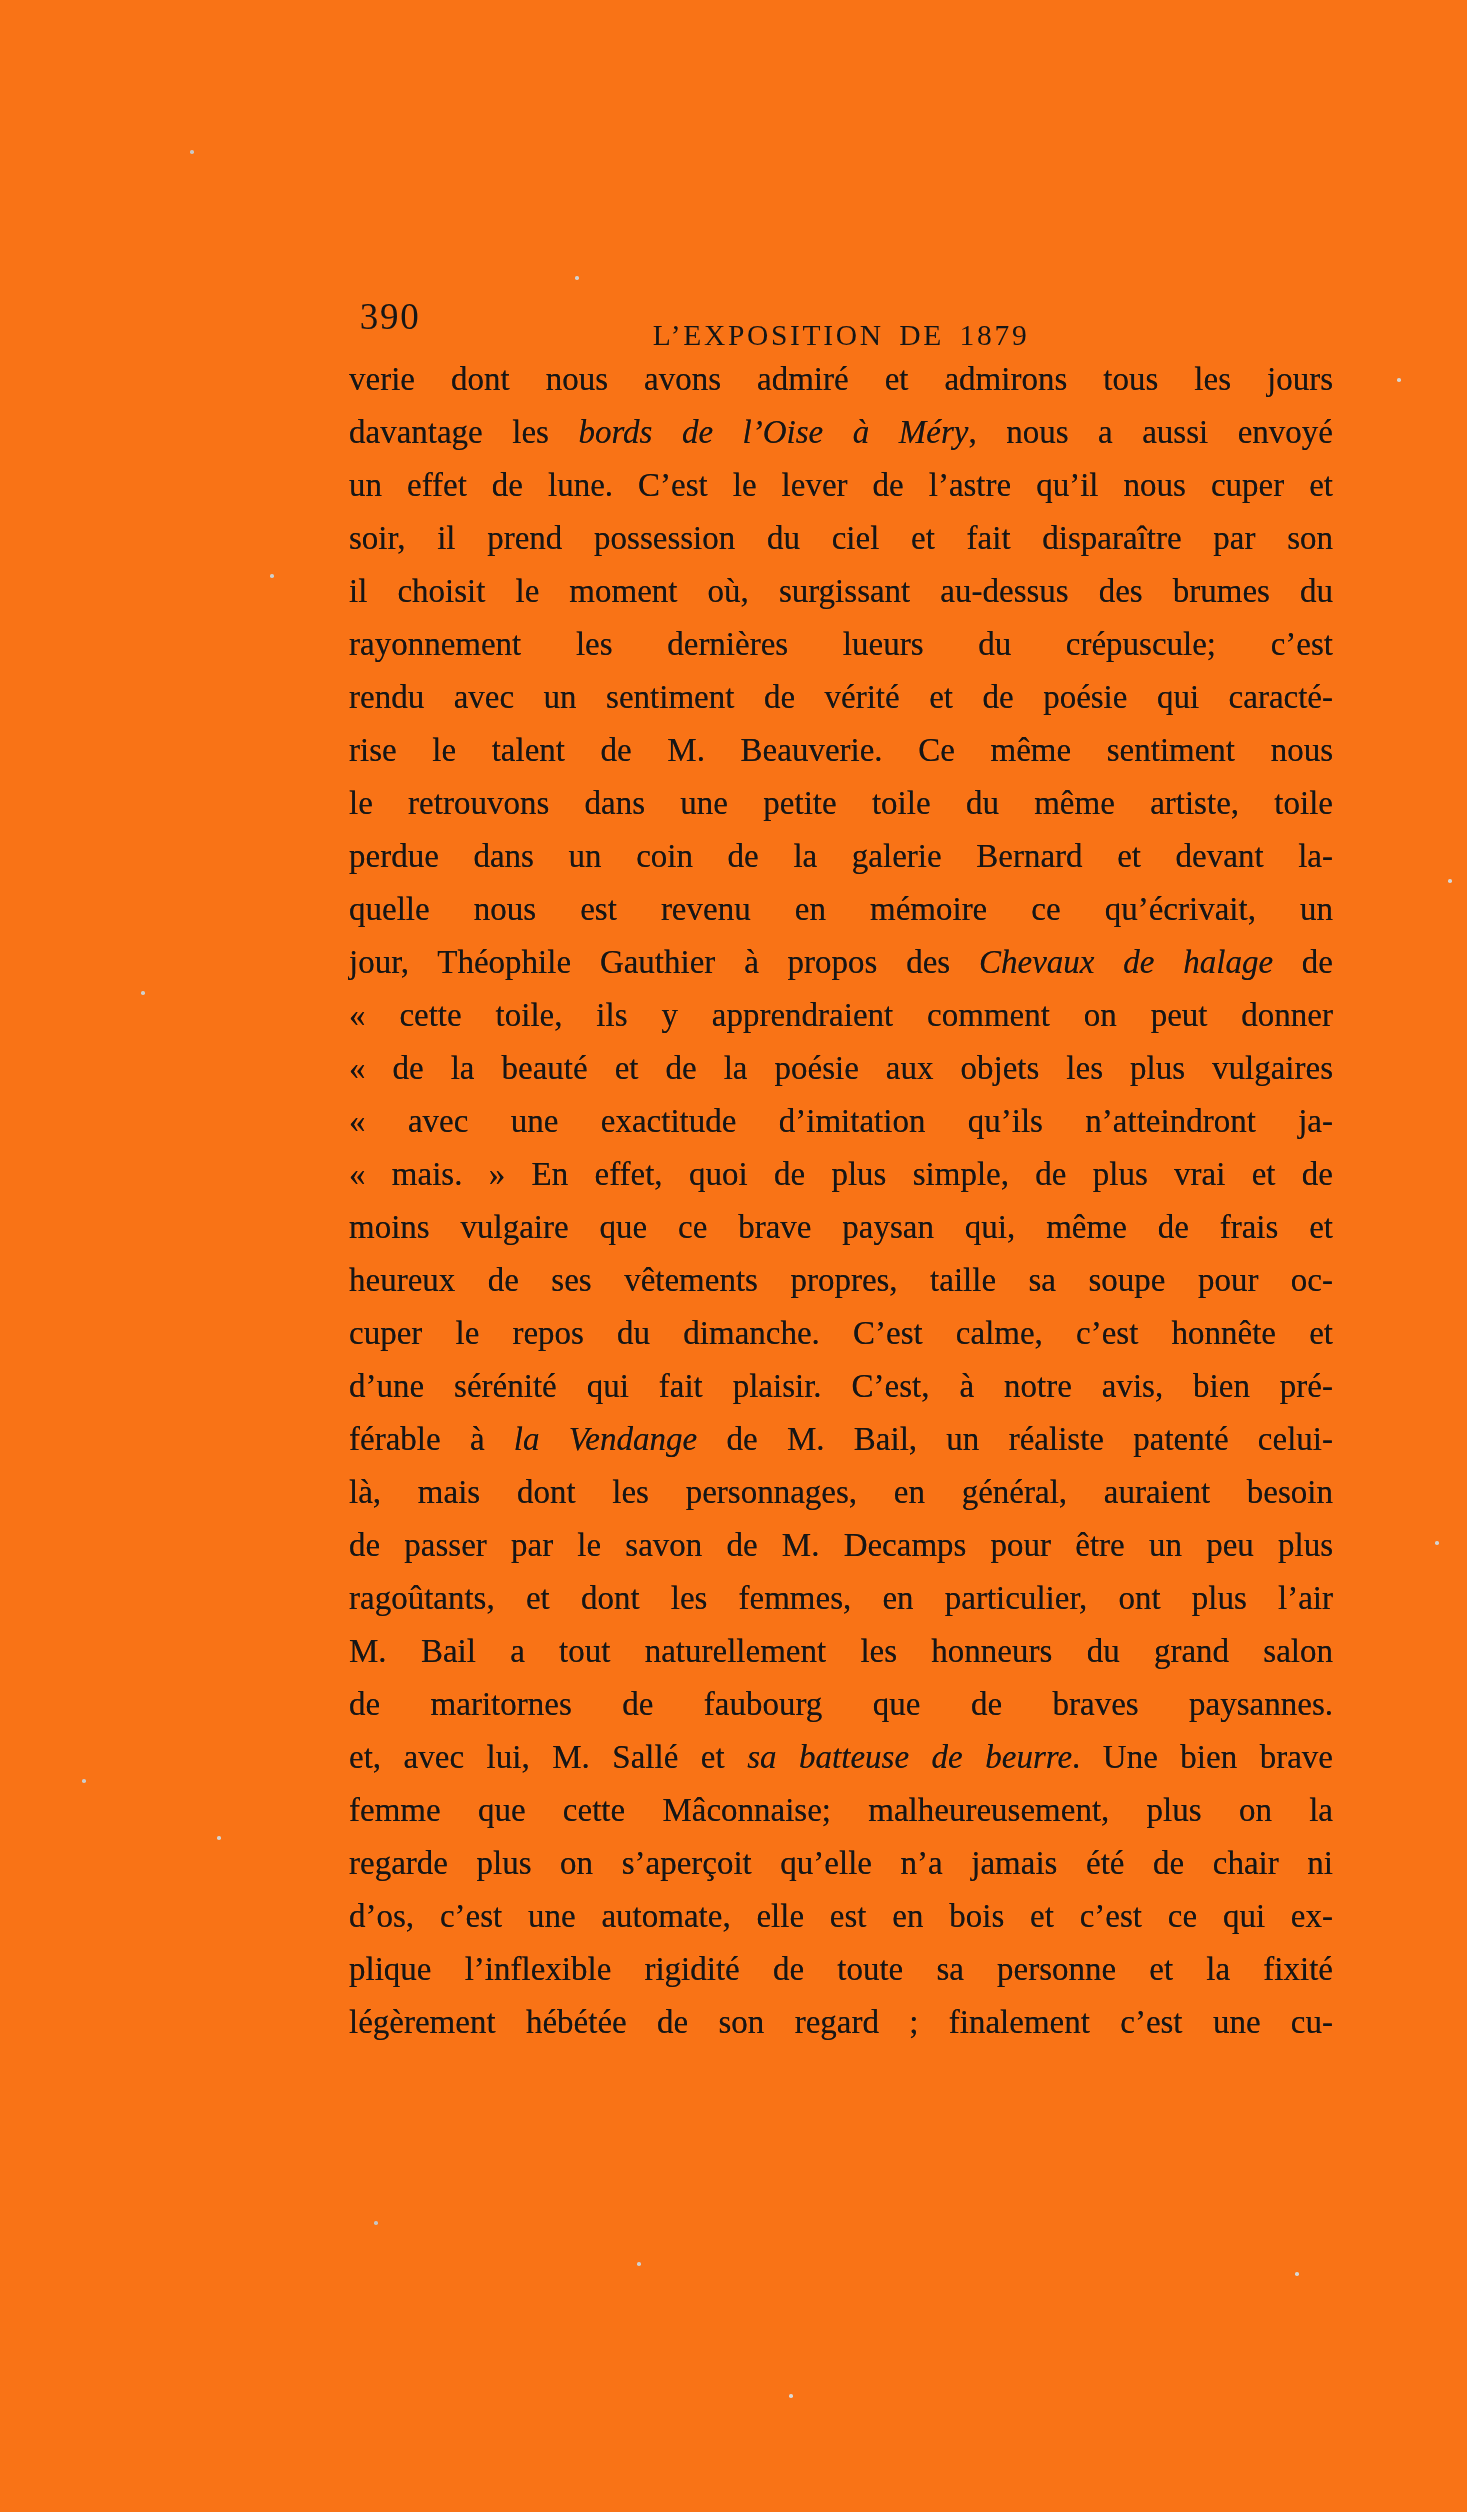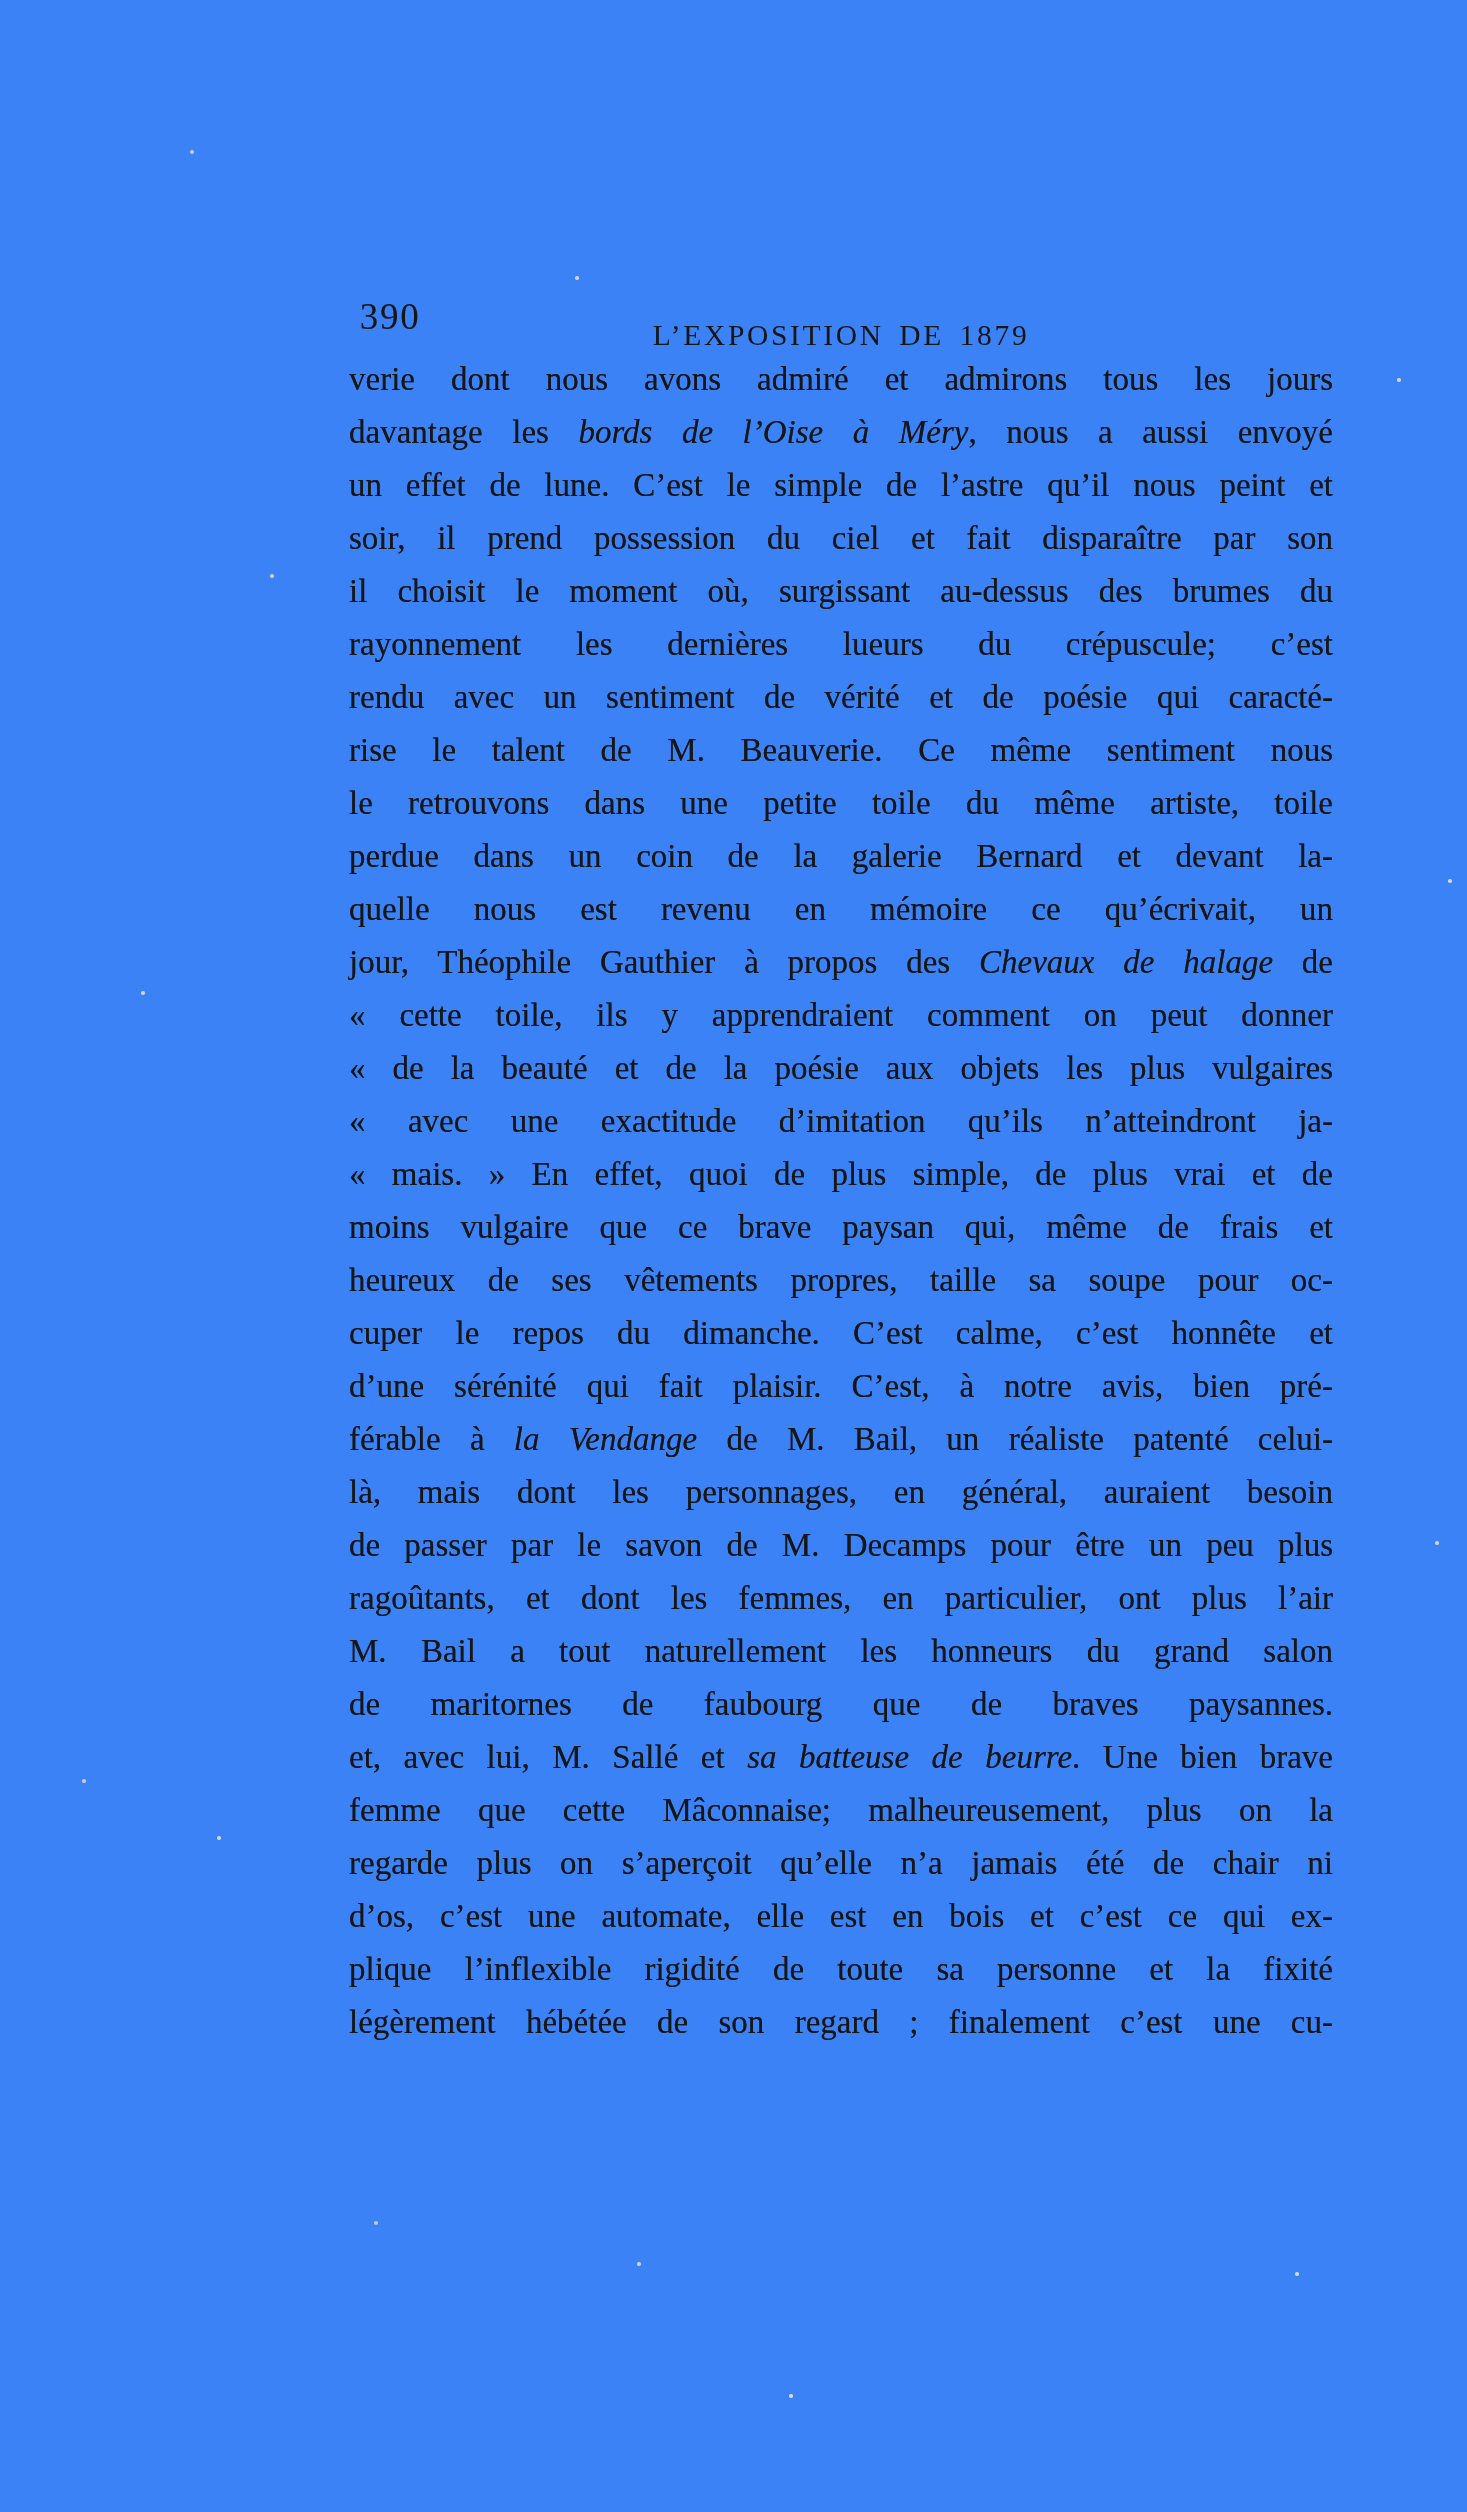--- a/index.html
+++ b/index.html
@@ -4,21 +4,21 @@
 <style>
   html, body {
     margin: 0;
     padding: 0;
     background: #ffffff;
   }
   .page {
     position: relative;
     width: 1467px;
     height: 2512px;
-    background: #3b82f6;
+    background: #f97316;
     overflow: hidden;
     font-family: "Liberation Serif", "DejaVu Serif", serif;
     color: #161616;
   }
   
   .specks {
     position: absolute;
     left: 0; top: 0;
     width: 3.6px; height: 3.6px;
     border-radius: 50%;
@@ -93,21 +93,21 @@
   <div class="specks"></div>
 
   <div class="header">
     <div class="page-number">390</div>
     <div class="running-title">L’EXPOSITION DE 1879</div>
   </div>
 
   <div class="text-block">
       <div class="line"><span>verie dont nous avons admiré et admirons tous les jours</span></div>
       <div class="line"><span>davantage les </span><span class="italic">bords de l’Oise à Méry</span><span>, nous a aussi envoyé</span></div>
-      <div class="line"><span>un effet de lune. C’est le simple de l’astre qu’il nous peint et</span></div>
+      <div class="line"><span>un effet de lune. C’est le lever de l’astre qu’il nous cuper et</span></div>
       <div class="line"><span>soir, il prend possession du ciel et fait disparaître par son</span></div>
       <div class="line"><span>il choisit le moment où, surgissant au-dessus des brumes du</span></div>
       <div class="line"><span>rayonnement les dernières lueurs du crépuscule; c’est</span></div>
       <div class="line"><span>rendu avec un sentiment de vérité et de poésie qui caracté-</span></div>
       <div class="line"><span>rise le talent de M. Beauverie. Ce même sentiment nous</span></div>
       <div class="line"><span>le retrouvons dans une petite toile du même artiste, toile</span></div>
       <div class="line"><span>perdue dans un coin de la galerie Bernard et devant la-</span></div>
       <div class="line"><span>quelle nous est revenu en mémoire ce qu’écrivait, un</span></div>
       <div class="line"><span>jour, Théophile Gauthier à propos des </span><span class="italic">Chevaux de halage</span><span> de</span></div>
       <div class="line"><span>« cette toile, ils y apprendraient comment on peut donner</span></div>

